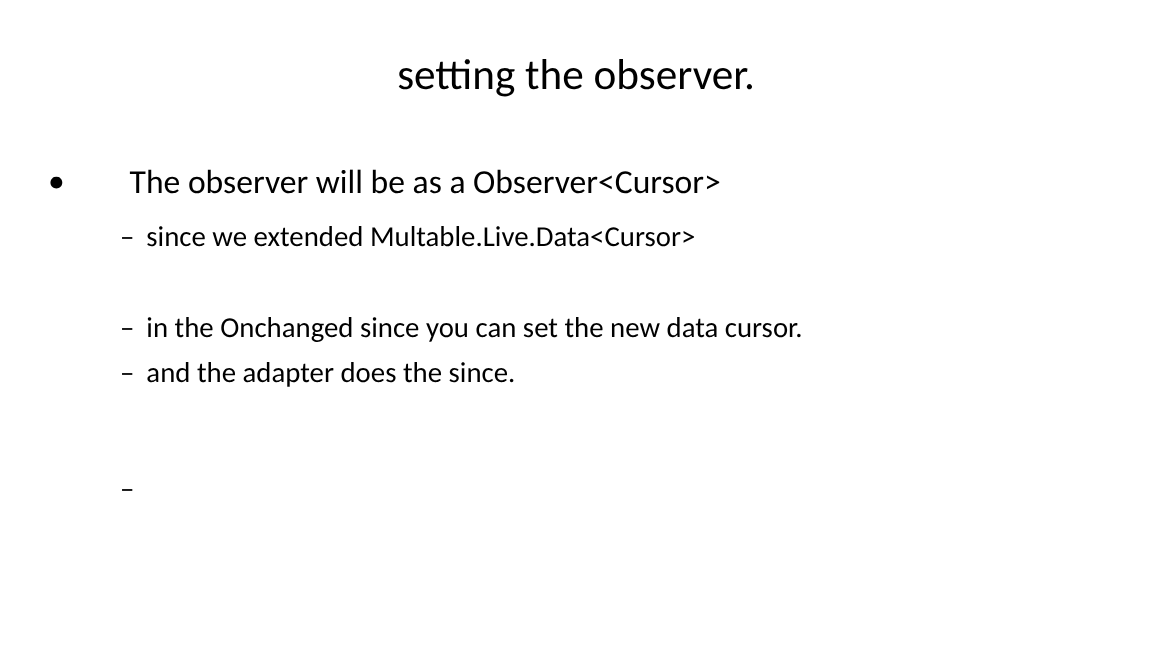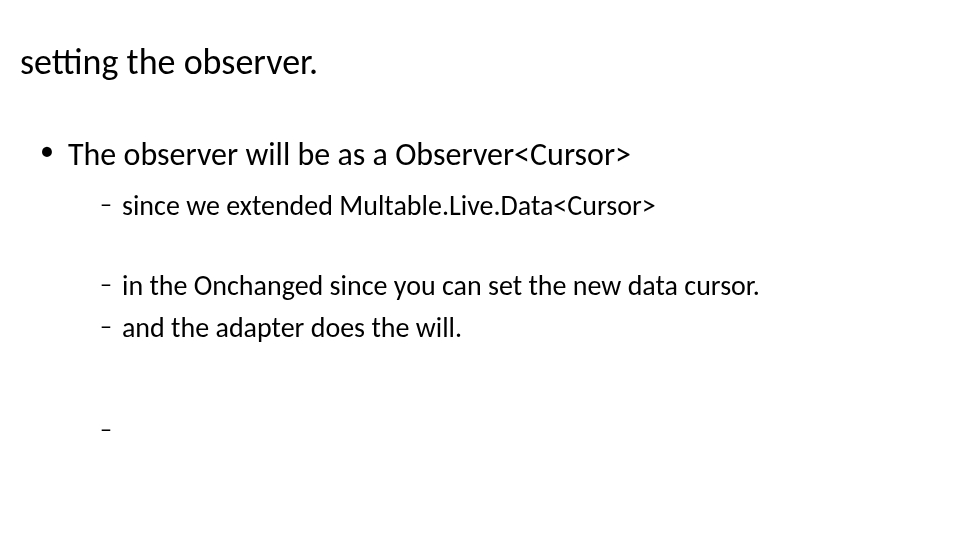--- a/index.html
+++ b/index.html
@@ -10,57 +10,59 @@
     body {
       width: 960px;
       height: 540px;
       background: #ffffff;
       font-family: Calibri, "Segoe UI", Arial, sans-serif;
       color: #000000;
       padding: 30px 20px 20px 20px;
       position: relative;
     }
     .title {
+      text-align: center;
       font-size: 36px;
       font-weight: 400;
       margin-bottom: 50px;
       margin-top: 10px;
     }
     .content {
       padding-left: 20px;
     }
     .bullet-item {
       display: flex;
       align-items: flex-start;
       margin-bottom: 12px;
     }
     .bullet {
       font-size: 28px;
       margin-right: 14px;
       line-height: 1.2;
     }
     .bullet-text {
-      font-size: 32px;
+      font-size: 28px;
       line-height: 1.3;
+      margin-left: 40px;
     }
     .sub-list {
       padding-left: 60px;
     }
     .sub-item {
       display: flex;
       align-items: flex-start;
       margin-bottom: 6px;
     }
     .dash {
       font-size: 24px;
       margin-right: 10px;
       line-height: 1.3;
     }
     .sub-text {
-      font-size: 28px;
+      font-size: 24px;
       line-height: 1.3;
     }
     .gap {
       height: 38px;
     }
     .gap-large {
       height: 60px;
     }
   </style>
 </head>
@@ -82,21 +84,21 @@
 
     <div class="gap"></div>
 
     <div class="sub-item">
       <span class="dash">–</span>
       <span class="sub-text">in the Onchanged since you can set the new data cursor.</span>
     </div>
 
     <div class="sub-item">
       <span class="dash">–</span>
-      <span class="sub-text">and the adapter does the will.</span>
+      <span class="sub-text">and the adapter does the since.</span>
     </div>
 
     <div class="gap-large"></div>
 
     <div class="sub-item">
       <span class="dash">–</span>
     </div>
   </div>
 </div>
 

